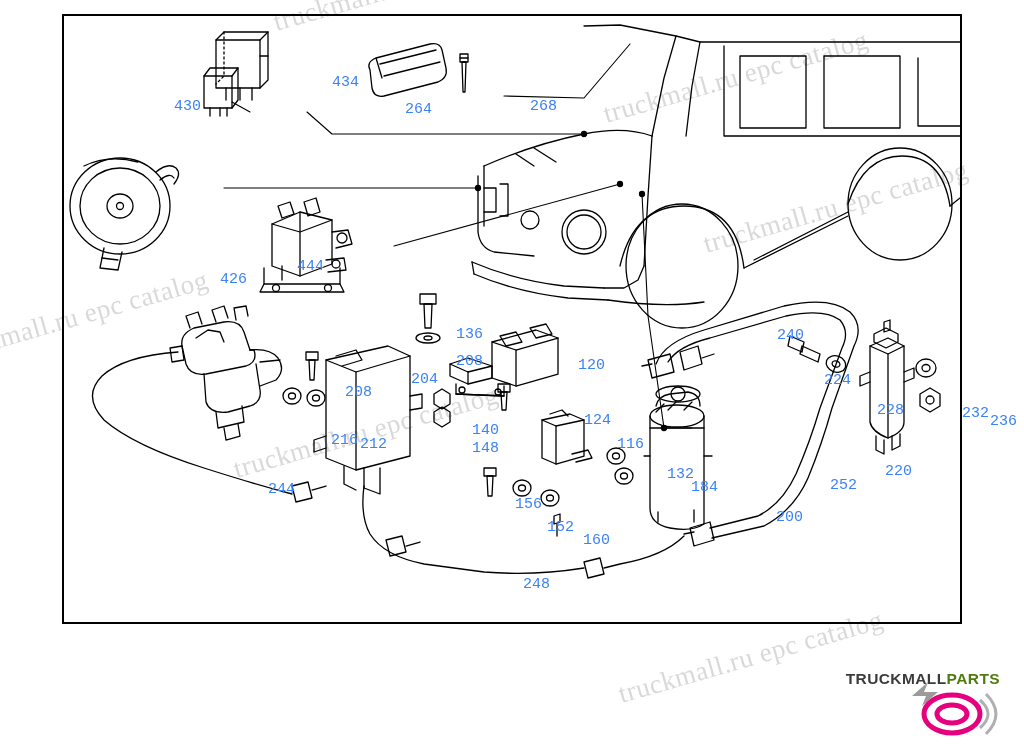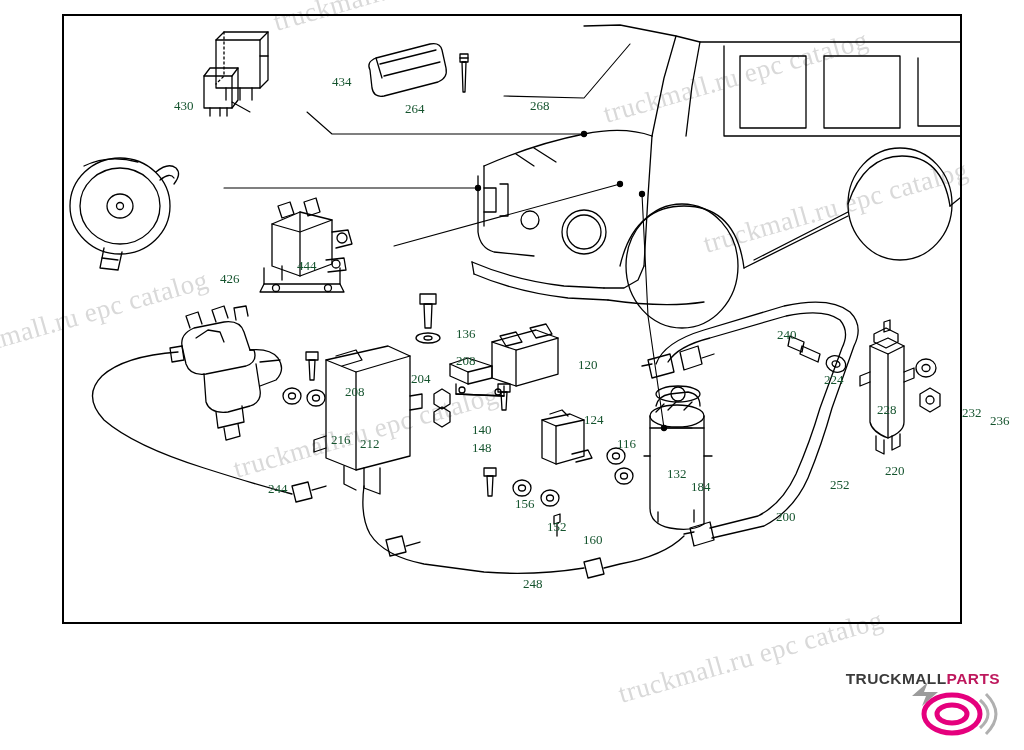--- a/index.html
+++ b/index.html
@@ -36,43 +36,43 @@
     left: 62px; top: 14px;
     width: 900px; height: 610px;
     border: 2px solid #000;
     background: transparent;
     z-index: 10;
   }
   #svgwrap { position: absolute; inset: 0; z-index: 12; }
   svg { display: block; }
   .lbl {
     position: absolute;
-    font-size: 13px;
-    color: #14532d;
-    font-family: Liberation Serif, serif;
+    font-size: 15px;
+    color: #3b82f6;
+    font-family: Liberation Mono, monospace;
     white-space: nowrap;
     z-index: 20;
   }
   
   #logo {
     position: absolute;
     right: 18px; bottom: 12px;
     width: 180px; height: 74px;
     z-index: 30;
   }
   #logo .logotext {
     position: absolute;
     right: 6px; top: 6px;
     font-size: 15.5px;
     letter-spacing: 0.4px;
     color: #3b3b3b;
     font-family: "Liberation Sans", sans-serif;
     font-weight: bold;
   }
-  #logo .logotext .accent { color: #be185d; }
+  #logo .logotext .accent { color: #4d7c0f; }
 </style>
 </head>
 <body>
 
 <div id="page">
 
   <div id="watermarks">
       <div class="wm" style="left: 270px; top: 8px; font-size: 27px; transform: rotate(-16deg);">truckmall.ru epc catalog</div>
       <div class="wm" style="left: 600px; top: 100px; font-size: 27px; transform: rotate(-16deg);">truckmall.ru epc catalog</div>
       <div class="wm" style="left: 700px; top: 230px; font-size: 27px; transform: rotate(-16deg);">truckmall.ru epc catalog</div>

